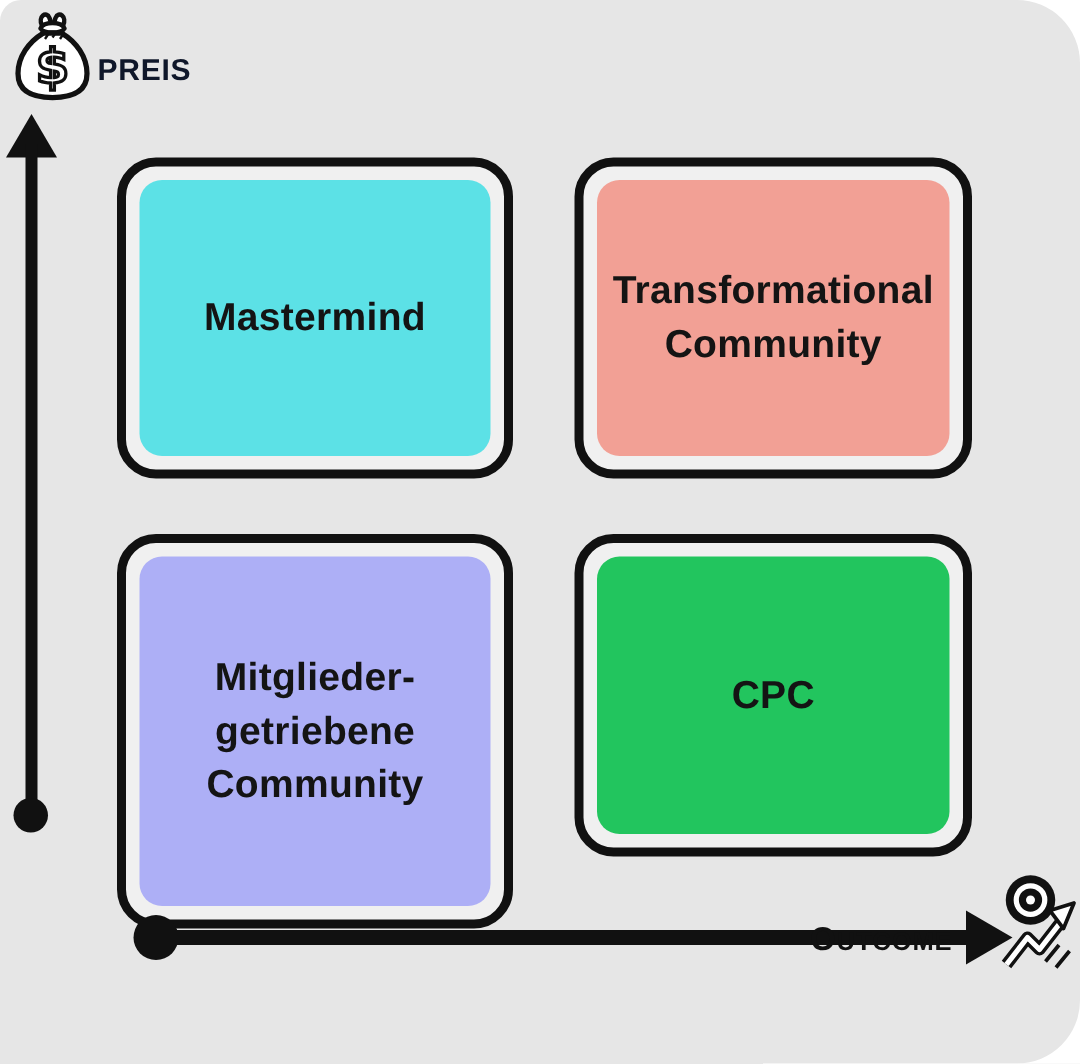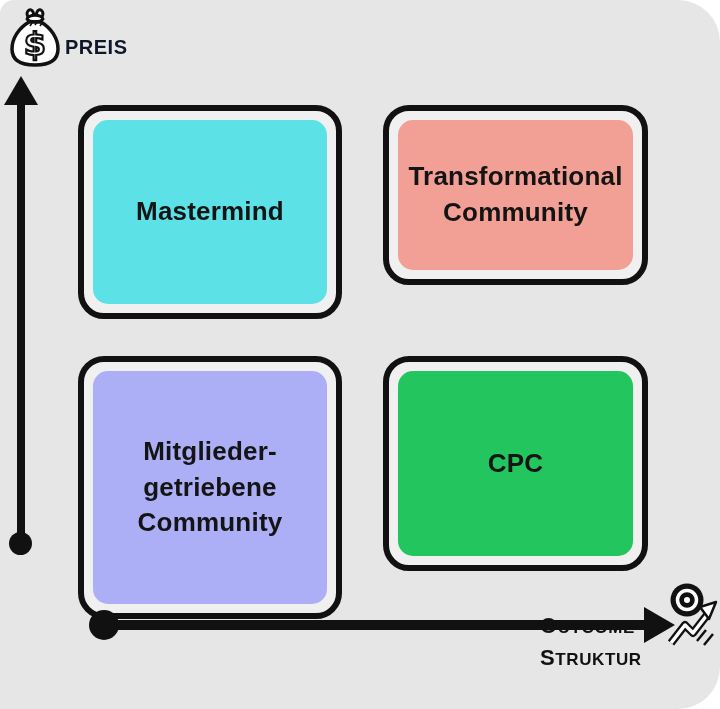--- a/index.html
+++ b/index.html
@@ -19,21 +19,21 @@
   .q-inner{
     width:100%;height:100%;border-radius:15px;
     display:flex;align-items:center;justify-content:center;
     text-align:center;
   }
   .q-label{
     font-size:26px;font-weight:bold;color:#141414;
     line-height:1.38;letter-spacing:.2px;
   }
   .q-tl{left:78px;top:105px;width:264px;height:214px;}
-  .q-tr{left:383px;top:105px;width:265px;height:180px;}
+  .q-tr{left:383px;top:105px;width:265px;height:214px;}
   .q-bl{left:78px;top:356px;width:264px;height:263px;}
   .q-br{left:383px;top:356px;width:265px;height:215px;}
   
   .v-shaft{position:absolute;left:17px;top:96px;width:8px;height:449px;background:#111111;}
   .v-arrowhead{
     position:absolute;left:4px;top:76px;width:0;height:0;
     border-left:17px solid transparent;border-right:17px solid transparent;
     border-bottom:29px solid #111111;
   }
   .v-dot{position:absolute;left:9px;top:532px;width:23px;height:23px;border-radius:50%;background:#111111;}
@@ -117,16 +117,15 @@
       <polygon points="50,21 34,26 43,38" fill="#ffffff" stroke="#111111" stroke-width="2.5" stroke-linejoin="round"></polygon>
       <path d="M31,60 l9,-11 M38,64 l9,-11" stroke="#111111" stroke-width="2.5" fill="none"></path>
       <circle cx="21" cy="19" r="16.5" fill="#111111"></circle>
       <circle cx="21" cy="19" r="9.5" fill="none" stroke="#ffffff" stroke-width="3.5"></circle>
       <circle cx="21" cy="19" r="3" fill="#ffffff"></circle>
     </svg>
   </div>
 
   <div class="outcome-block">
     <div class="axis-word">OUTCOME</div>
-    <div class="axis-word">STRUKTUR</div>
   </div>
 
 </div>
 
 </body></html>

